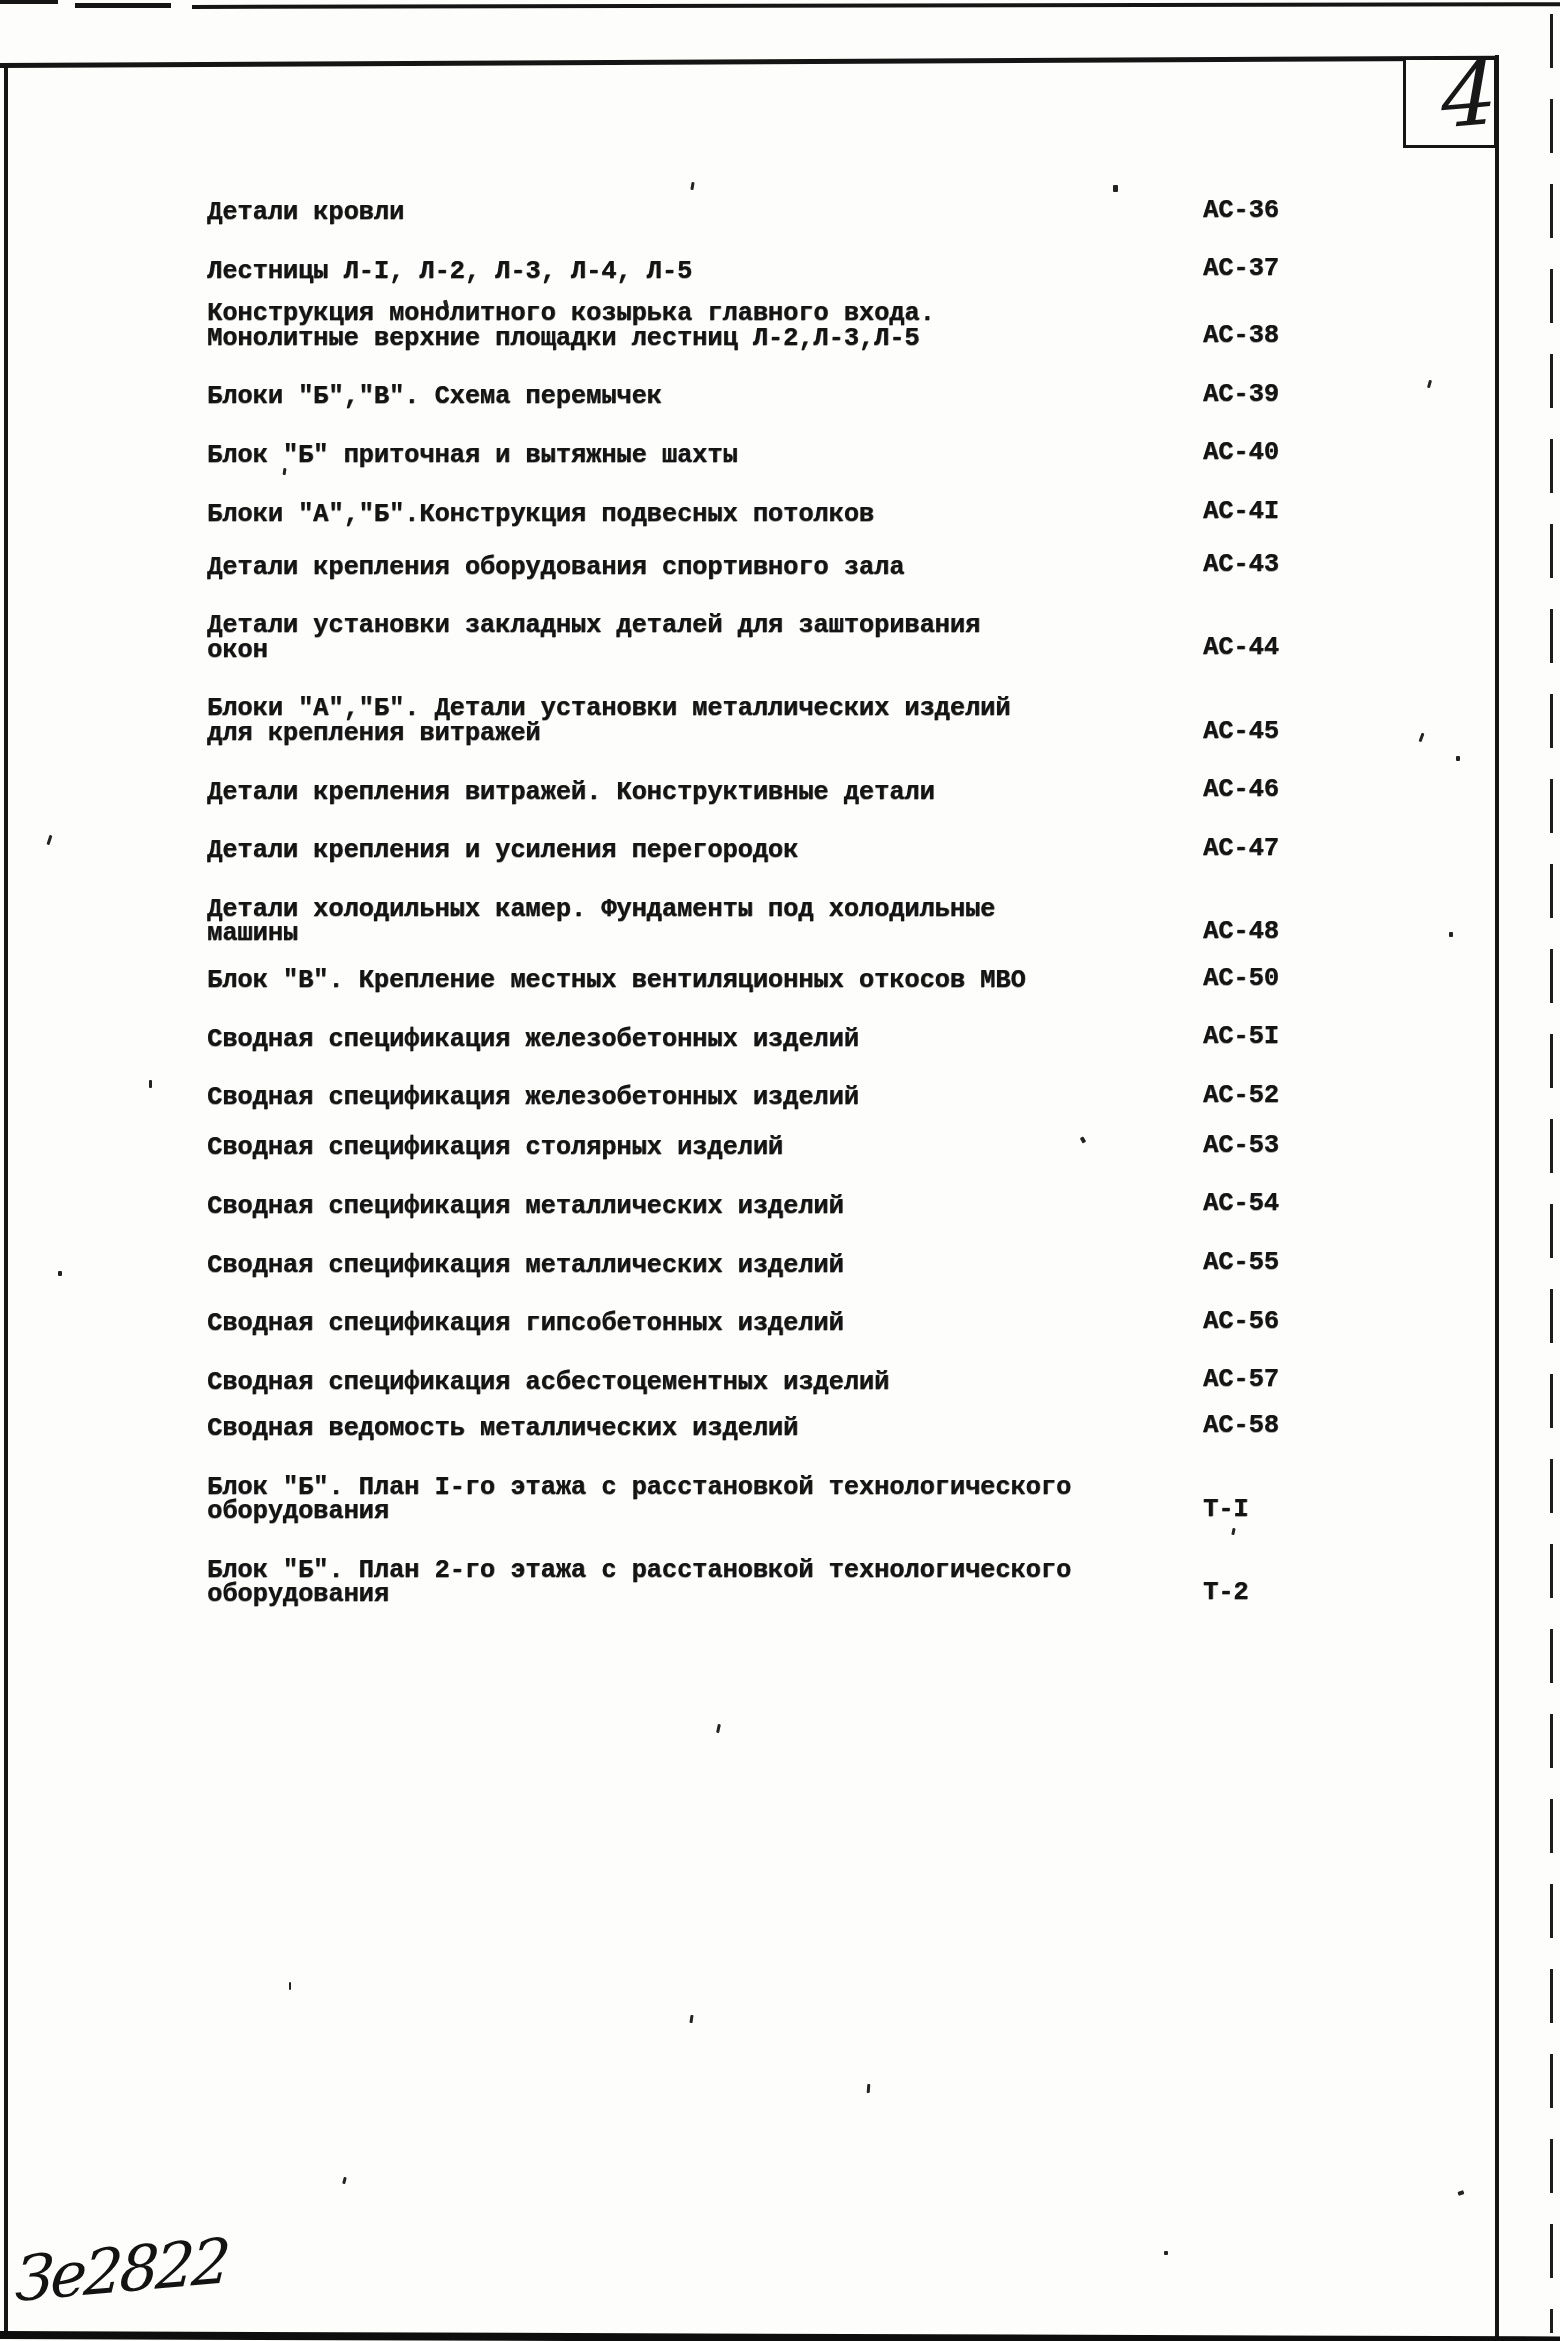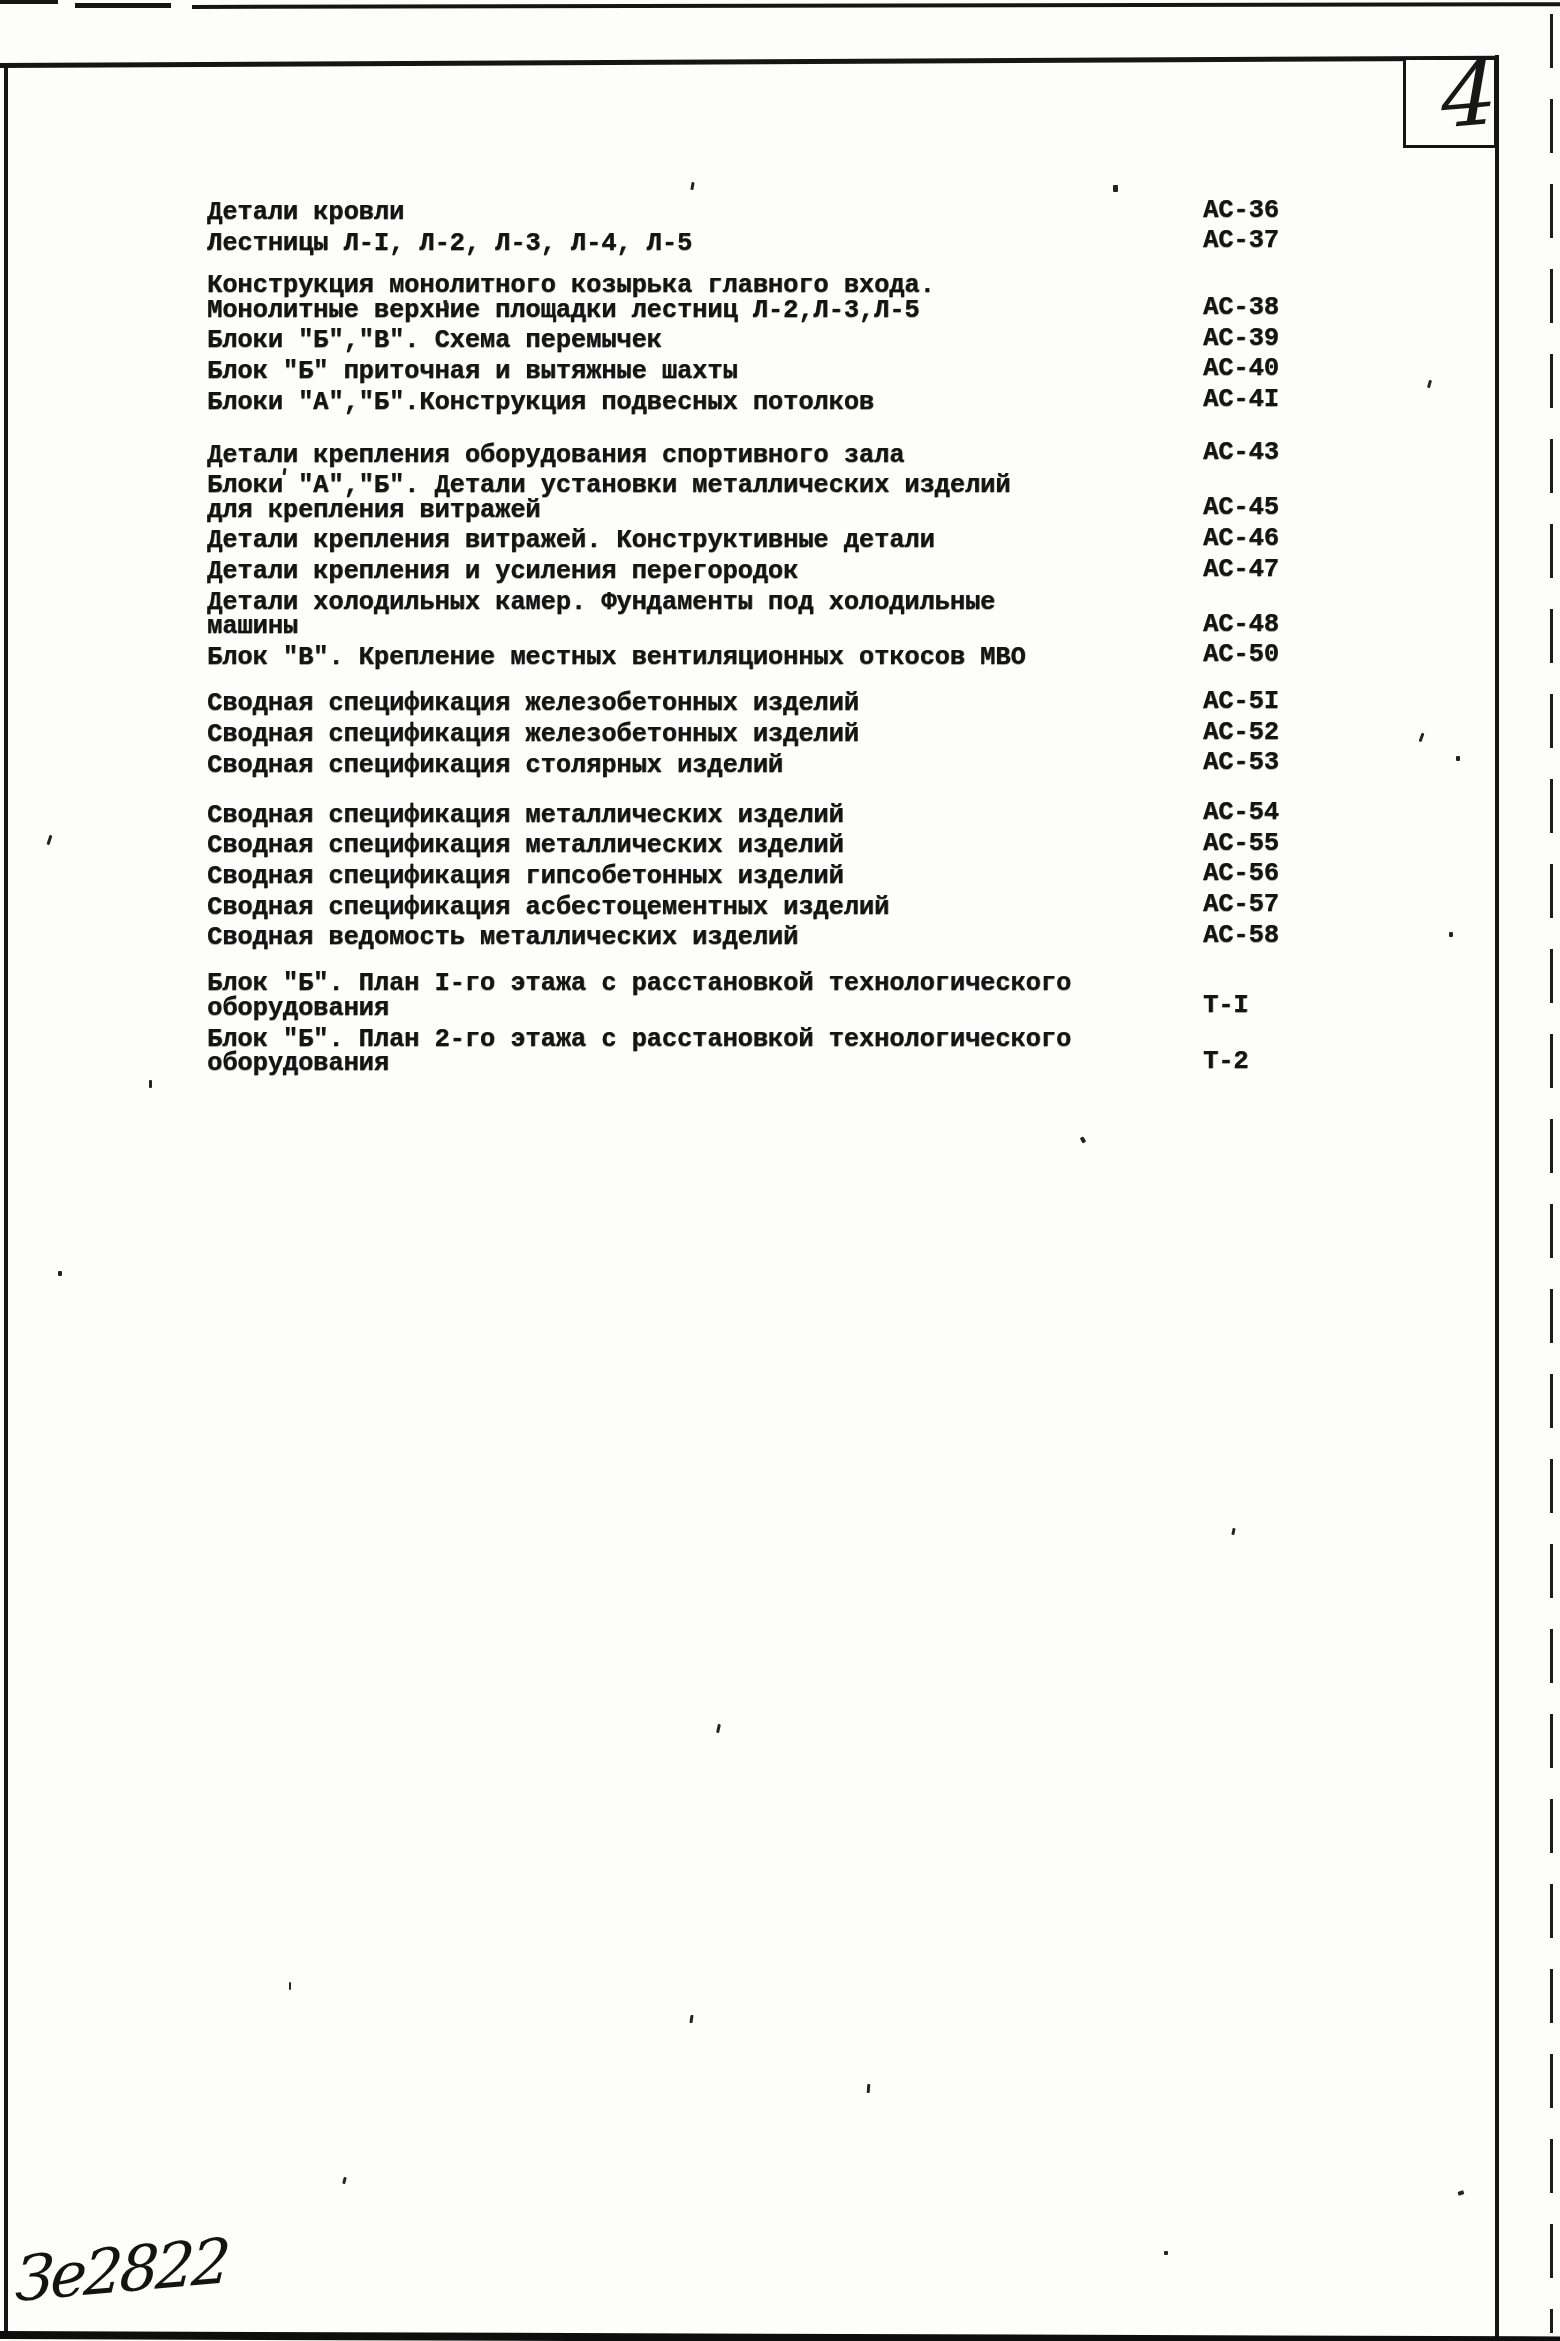--- a/index.html
+++ b/index.html
@@ -32,21 +32,21 @@
   }
   .pagebox .digit{
     position:absolute;left:35px;top:-8.9px;
     font-family:"DejaVu Serif","Liberation Serif",serif;
     font-style:italic;font-weight:400;font-size:88px;line-height:1;
     color:#181818;transform:rotate(-5deg) skewX(-4deg);
   }
 
   
   .list{position:absolute;left:207px;top:201px;width:1290px}
-  .row{position:relative;margin-top:6px}
+  .row{position:relative;margin-top:34px}
   .row:first-child{margin-top:0}
   .row:nth-child(3){margin-top:18px}
   .row:nth-child(7){margin-top:28.5px}
   .row:nth-child(13){margin-top:22px}
   .row:nth-child(16){margin-top:25.6px}
   .row:nth-child(21){margin-top:21.6px}
   .row:nth-child(24){margin-top:-8.4px}
   .row:nth-child(25){margin-top:3.9px}
   .row:nth-child(26){margin-top:20px}
   .title{
@@ -121,20 +121,25 @@
     <div class="title">Блоки "А","Б".Конструкция подвесных потолков</div>
     <div class="num">АС-4I</div>
   </div>
 
 
   <div class="row">
     <div class="title">Детали крепления оборудования спортивного зала</div>
     <div class="num">АС-43</div>
   </div>
 
+  <div class="row">
+    <div class="title">Детали установки закладных деталей для зашторивания
+окон</div>
+    <div class="num">АС-44</div>
+  </div>
 
   <div class="row">
     <div class="title">Блоки "А","Б". Детали установки металлических изделий
 для крепления витражей</div>
     <div class="num">АС-45</div>
   </div>
 
   <div class="row">
     <div class="title">Детали крепления витражей. Конструктивные детали</div>
     <div class="num">АС-46</div>

